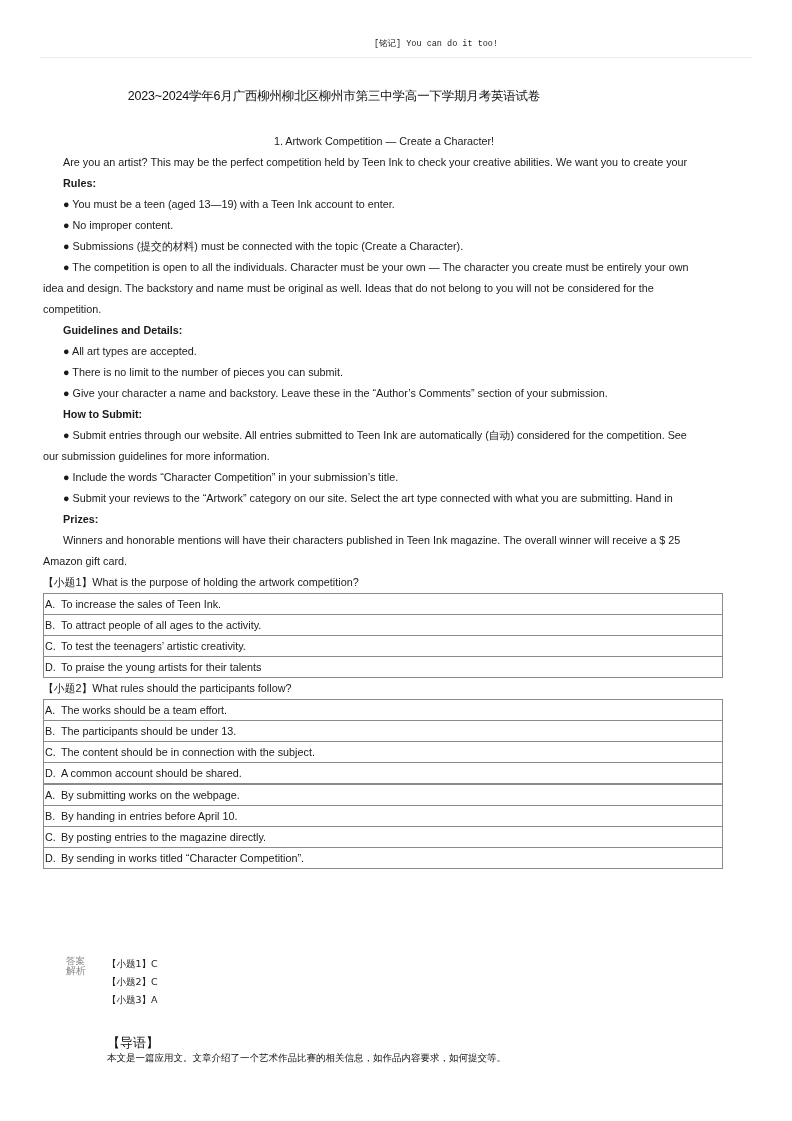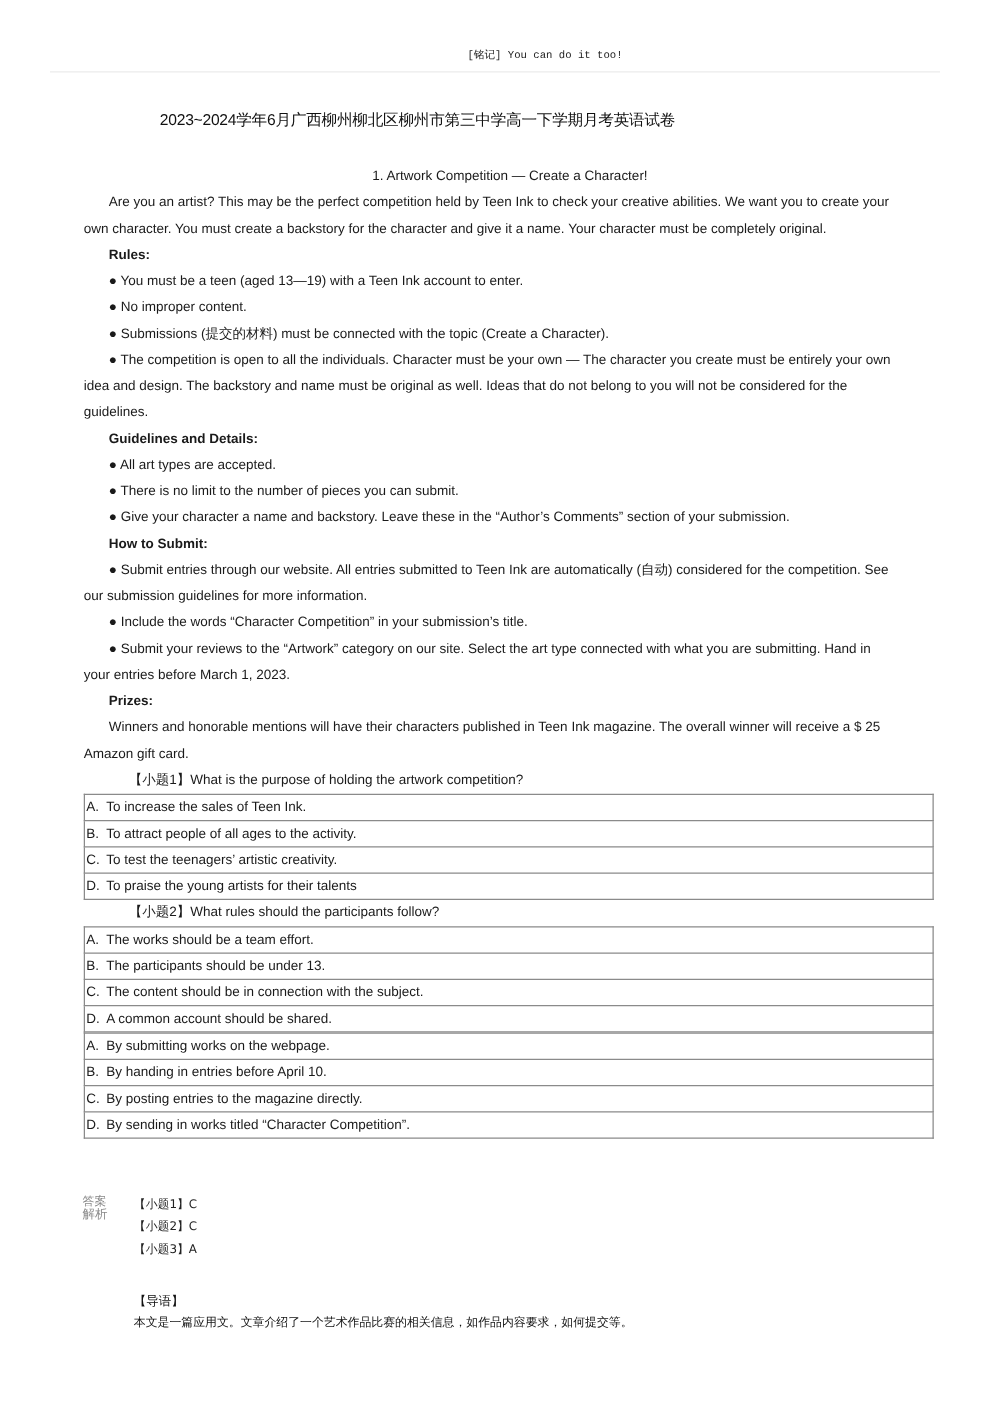--- a/index.html
+++ b/index.html
@@ -14,77 +14,75 @@
     font-size: 8.5px; color: #222; padding-left: 40px;
   }
   .header-rule {
     position: absolute; top: 57px; left: 40px; width: 712px; height: 1px;
     background: #ececec;
   }
   .doc-title {
     position: absolute; top: 88px; left: 0; width: 668px; text-align: center;
     font-size: 12.5px; color: #111; letter-spacing: -0.2px;
   }
-  .content { position: absolute; top: 131px; left: 67px; width: 682px; font-size: 10.8px; }
+  .content { position: absolute; top: 131px; left: 43px; width: 682px; font-size: 10.8px; }
   .line { height: 21px; line-height: 21px; white-space: nowrap; }
   .center { text-align: center; }
   .ind { padding-left: 20px; }
   .bold { font-weight: bold; }
-  .question { height: 21px; line-height: 21px; white-space: nowrap; margin-left: 36px; }
+  .question { height: 21px; line-height: 21px; white-space: nowrap; }
   table.opts {
     border-collapse: collapse; width: 680px; margin: 0;
   }
   table.opts td {
     border: 1px solid #8a8a8a; height: 20px; padding: 0 0 0 1px;
     font-size: 10.8px; line-height: 20px; white-space: nowrap;
   }
   .opt-letter { display: inline-block; width: 16px; }
   .answers {
     position: absolute; top: 955px; left: 66px;
     font-family: "DejaVu Sans", sans-serif; font-size: 9.5px;
   }
   .ans-label { position: absolute; left: 0; color: #888; width: 40px; }
   .ans-items { position: absolute; left: 41px; width: 120px; }
   .ans-item { height: 18px; line-height: 18px; color: #222; white-space: nowrap; }
   .analysis-label { position: absolute; top: 964px; left: 66px; color: #888; font-size: 10px; font-family: Liberation Sans, sans-serif; }
-  .guide-title { position: absolute; top: 1034px; left: 107px; font-size: 10px; font-family: "DejaVu Sans", sans-serif; color: #111; }
+  .guide-title { position: absolute; top: 1034px; left: 107px; font-size: 13px; font-family: "DejaVu Sans", sans-serif; color: #111; }
   .guide-text { position: absolute; top: 1052px; left: 107px; font-size: 9.5px; font-family: "DejaVu Sans", sans-serif; color: #111; white-space: nowrap; }
 </style>
 </head>
 <body>
 
 <div class="header-note">[铭记] You can do it too!</div>
 <div class="header-rule"></div>
 
 <div class="doc-title">2023~2024学年6月广西柳州柳北区柳州市第三中学高一下学期月考英语试卷</div>
 
 <div class="content">
   <div class="line center">1. Artwork Competition — Create a Character!</div>
   <div class="line ind">Are you an artist? This may be the perfect competition held by Teen Ink to check your creative abilities. We want you to create your</div>
-  <div class="line">own character. You must create a backstory for the character and give it a name. Your character must be completely original.</div>
 
   <div class="line ind bold">Rules:</div>
   <div class="line ind">● You must be a teen (aged 13—19) with a Teen Ink account to enter.</div>
   <div class="line ind">● No improper content.</div>
   <div class="line ind">● Submissions (提交的材料) must be connected with the topic (Create a Character).</div>
   <div class="line ind">● The competition is open to all the individuals. Character must be your own — The character you create must be entirely your own</div>
   <div class="line">idea and design. The backstory and name must be original as well. Ideas that do not belong to you will not be considered for the</div>
-  <div class="line">guidelines.</div>
+  <div class="line">competition.</div>
 
   <div class="line ind bold">Guidelines and Details:</div>
   <div class="line ind">● All art types are accepted.</div>
   <div class="line ind">● There is no limit to the number of pieces you can submit.</div>
   <div class="line ind">● Give your character a name and backstory. Leave these in the “Author’s Comments” section of your submission.</div>
 
   <div class="line ind bold">How to Submit:</div>
   <div class="line ind">● Submit entries through our website. All entries submitted to Teen Ink are automatically (自动) considered for the competition. See</div>
   <div class="line">our submission guidelines for more information.</div>
   <div class="line ind">● Include the words “Character Competition” in your submission’s title.</div>
   <div class="line ind">● Submit your reviews to the “Artwork” category on our site. Select the art type connected with what you are submitting. Hand in</div>
-  <div class="line">your entries before March 1, 2023.</div>
 
   <div class="line ind bold">Prizes:</div>
   <div class="line ind">Winners and honorable mentions will have their characters published in Teen Ink magazine. The overall winner will receive a $ 25</div>
   <div class="line">Amazon gift card.</div>
 
   <div class="question">【小题1】What is the purpose of holding the artwork competition?</div>
   <table class="opts">
     <tbody>
         <tr>
           <td><span class="opt-letter">A.</span><span>To increase the sales of Teen Ink.</span></td>

